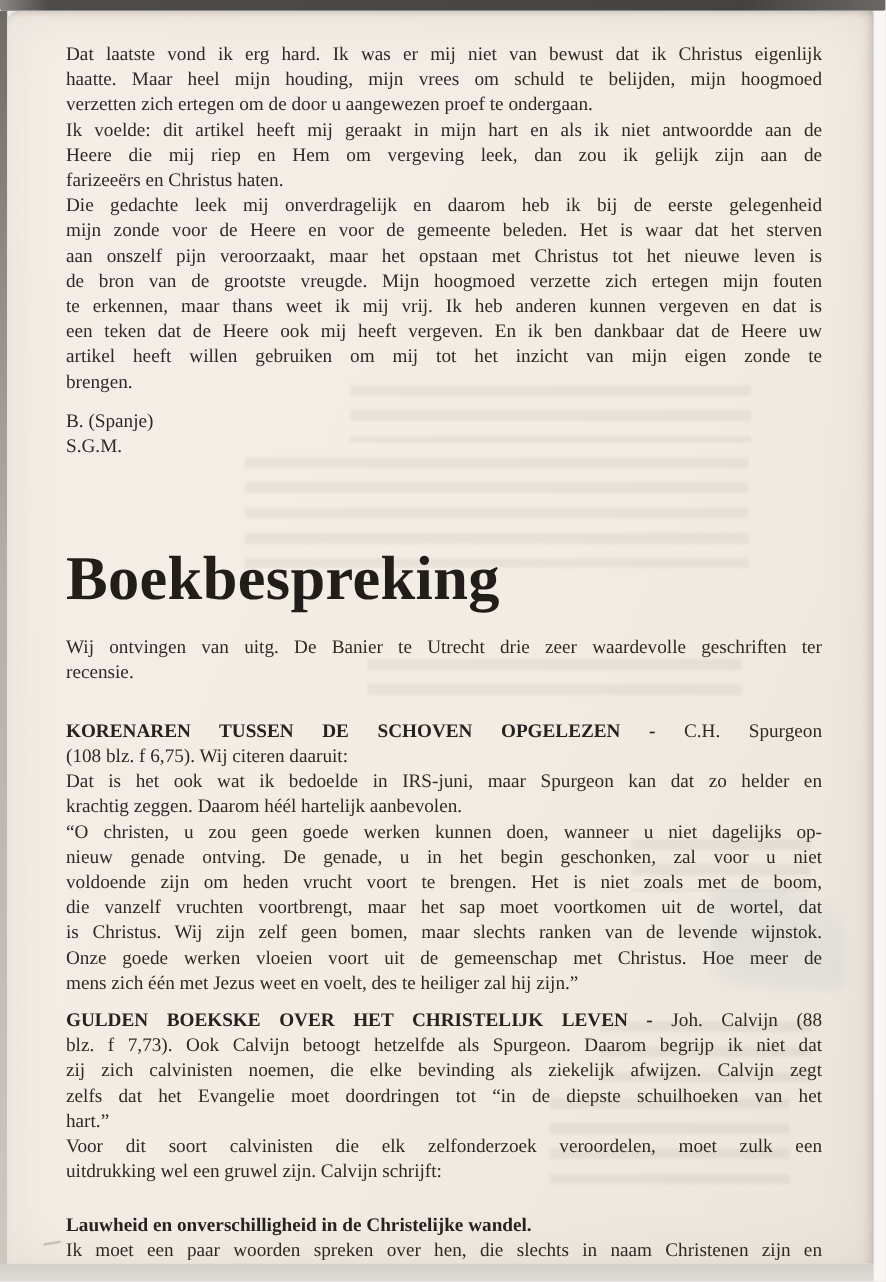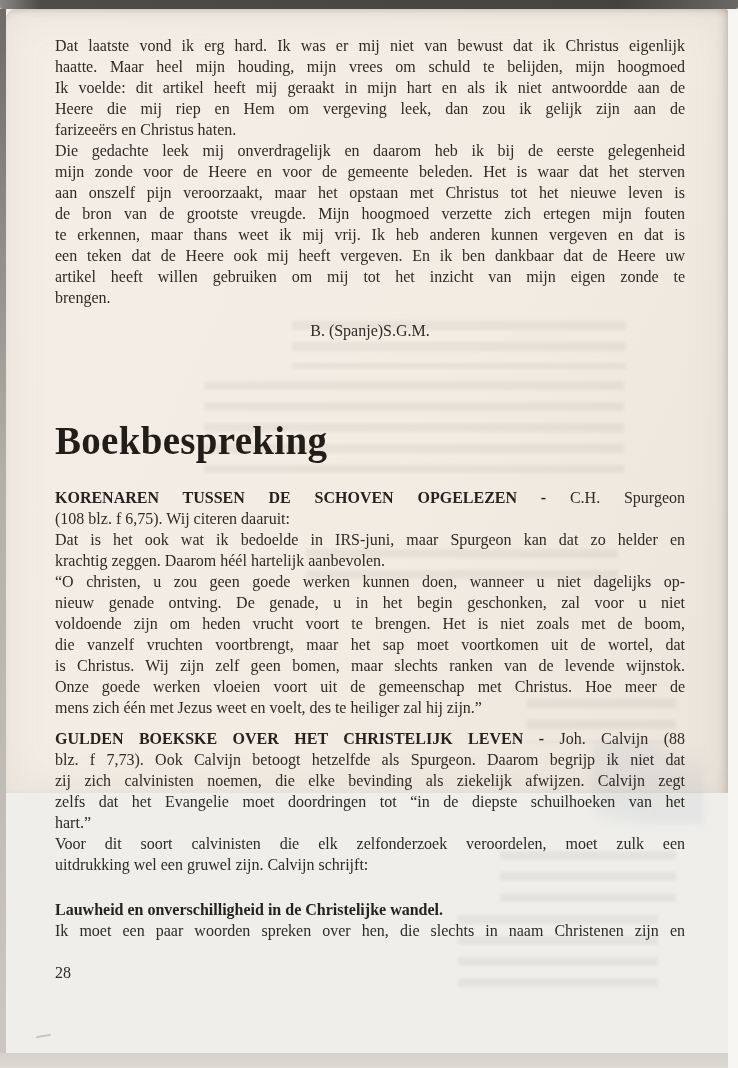--- a/index.html
+++ b/index.html
@@ -15,21 +15,21 @@
                  border-radius:0 0 2px 2px; }
   .edge-left   { position:absolute; top:9px; left:0; width:6px; bottom:14px;
                  background:linear-gradient(#6e6b67,#b3afa9 45%,#ccc8c1); }
   .edge-right  { position:absolute; top:9px; right:0; width:10px; bottom:0;
                  background:#f7f6f3; }
   .edge-bottom { position:absolute; bottom:0; left:0; right:10px; height:15px;
                  background:linear-gradient(#d4d0ca,#dedbd5); }
 
   
   .page {
-    position:absolute; left:6px; top:9px; width:722px; height:784px;
+    position:absolute; left:6px; top:9px; width:722px; height:1044px;
     background:linear-gradient(115deg,#f4eee7 0%,#f2ece3 55%,#ece5dc 100%);
     border-radius:10px 3px 0 0;
     box-shadow:inset 0 0 46px rgba(125,105,85,.10),
                inset -8px 0 10px -6px rgba(100,90,75,.30),
                inset 0 6px 8px -6px rgba(60,55,50,.25);
   }
   
   .ghost {
     position:absolute; opacity:.085; filter:blur(1.4px); pointer-events:none;
     background:repeating-linear-gradient(180deg,#7d7668 0 9px,transparent 9px 21px);
@@ -45,28 +45,28 @@
   
   .content {
     position:absolute; left:49px; top:26px; width:630px;
     color:#2e2a24; font-size:16px; line-height:21px;
   }
   .para { margin:0; }
   .ln { display:block; text-align:left; white-space:normal; }
   .ln.just { text-align:justify; text-align-last:justify; }
   b { font-weight:bold; color:#262220; }
 
-  .sig-row { display:flex; justify-content:center; margin-top:12px; }
+  .sig-row { display:flex; justify-content:space-between; margin-top:12px;flex-direction:column; }
 
   h1.heading {
-    font-size:39px; line-height:44px; font-weight:bold; color:#211d19;
+    font-size:52px; line-height:44px; font-weight:bold; color:#211d19;
     margin:78px 0 24px 0; letter-spacing:.3px;
   }
   .lede { }
-  .rev1 { margin-top:5px; }
+  .rev1 { margin-top:28px; }
   .rev2 { margin-top:10px; }
   .excerpt { margin-top:24px; }
   .pagenum { margin-top:21px; }
 </style>
 </head>
 <body>
 
 <div class="edge-top"></div>
 <div class="edge-left"></div>
 <div class="edge-right"></div>
@@ -82,20 +82,21 @@
   <div class="ghost" style="left:494px; top:842px; width:176px; height:58px;"></div>
   <div class="ghost" style="left:452px; top:906px; width:200px; height:84px;"></div>
   <div class="pencil-mark"></div>
 
   <div class="content">
 
     <section class="letter">
         <p class="para">
           <span class="ln just">Dat laatste vond ik erg hard. Ik was er mij niet van bewust dat ik Christus eigenlijk</span>
           <span class="ln just">haatte. Maar heel mijn houding, mijn vrees om schuld te belijden, mijn hoogmoed</span>
+          <span class="ln">verzetten zich ertegen om de door u aangewezen proef te ondergaan.</span>
         </p>
         <p class="para">
           <span class="ln just">Ik voelde: dit artikel heeft mij geraakt in mijn hart en als ik niet antwoordde aan de</span>
           <span class="ln just">Heere die mij riep en Hem om vergeving leek, dan zou ik gelijk zijn aan de</span>
           <span class="ln">farizeeërs en Christus haten.</span>
         </p>
         <p class="para">
           <span class="ln just">Die gedachte leek mij onverdragelijk en daarom heb ik bij de eerste gelegenheid</span>
           <span class="ln just">mijn zonde voor de Heere en voor de gemeente beleden. Het is waar dat het sterven</span>
           <span class="ln just">aan onszelf pijn veroorzaakt, maar het opstaan met Christus tot het nieuwe leven is</span>
@@ -109,20 +110,22 @@
 
     <div class="sig-row">
       <span>B. (Spanje)</span>
       <span>S.G.M.</span>
     </div>
 
     <h1 class="heading">Boekbespreking</h1>
 
     <section class="lede">
         <p class="para">
+          <span class="ln just">Wij ontvingen van uitg. De Banier te Utrecht drie zeer waardevolle geschriften ter</span>
+          <span class="ln">recensie.</span>
         </p>
       </section>
 
     <section class="rev1">
         <p class="para">
           <span class="ln just"><b>KORENAREN TUSSEN DE SCHOVEN OPGELEZEN -</b> C.H. Spurgeon</span>
           <span class="ln">(108 blz. f 6,75). Wij citeren daaruit:</span>
         </p>
         <p class="para">
           <span class="ln just">Dat is het ook wat ik bedoelde in IRS-juni, maar Spurgeon kan dat zo helder en</span>

